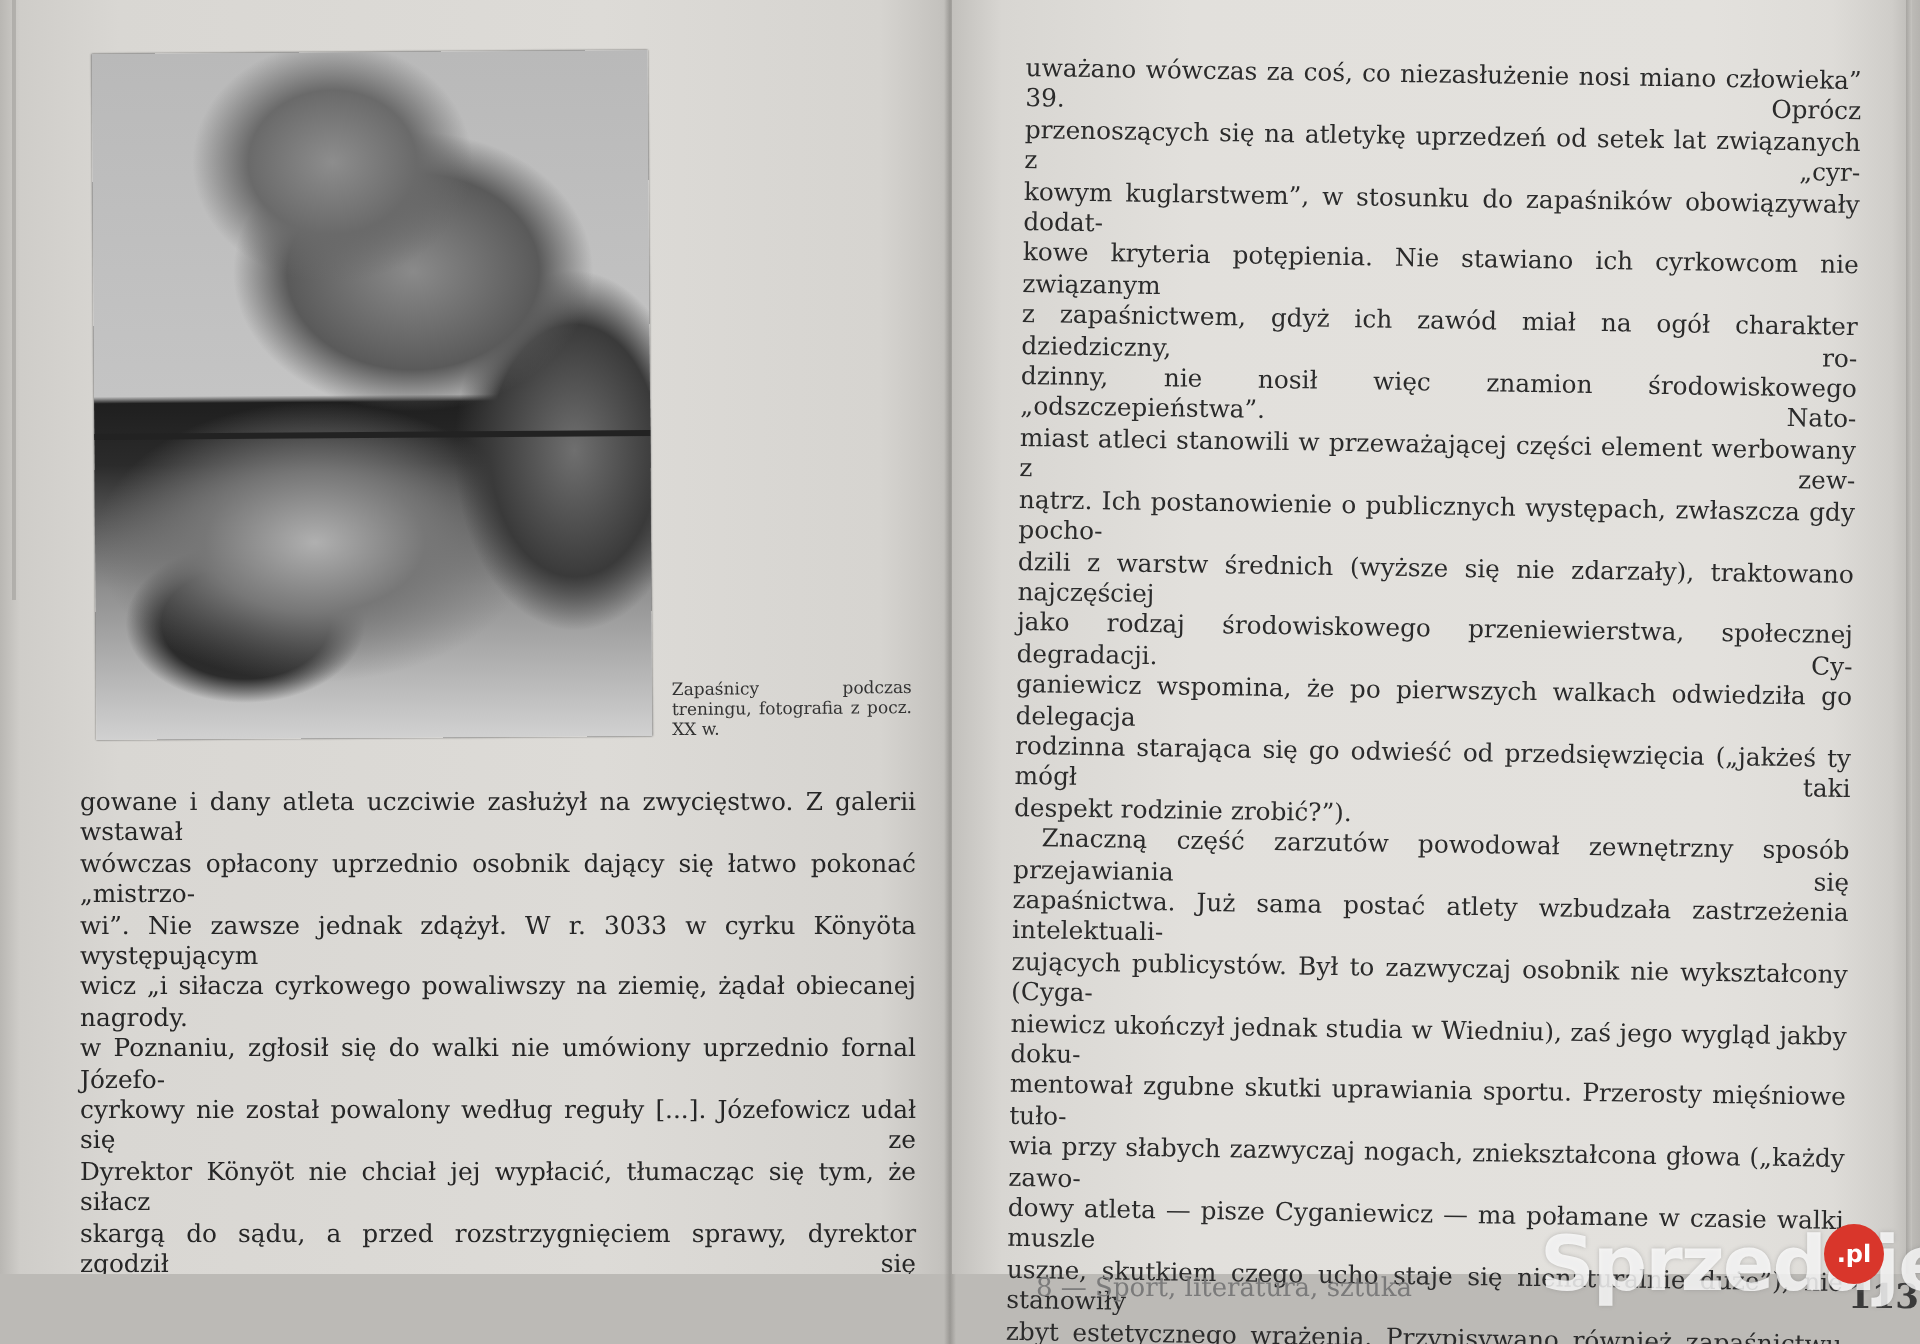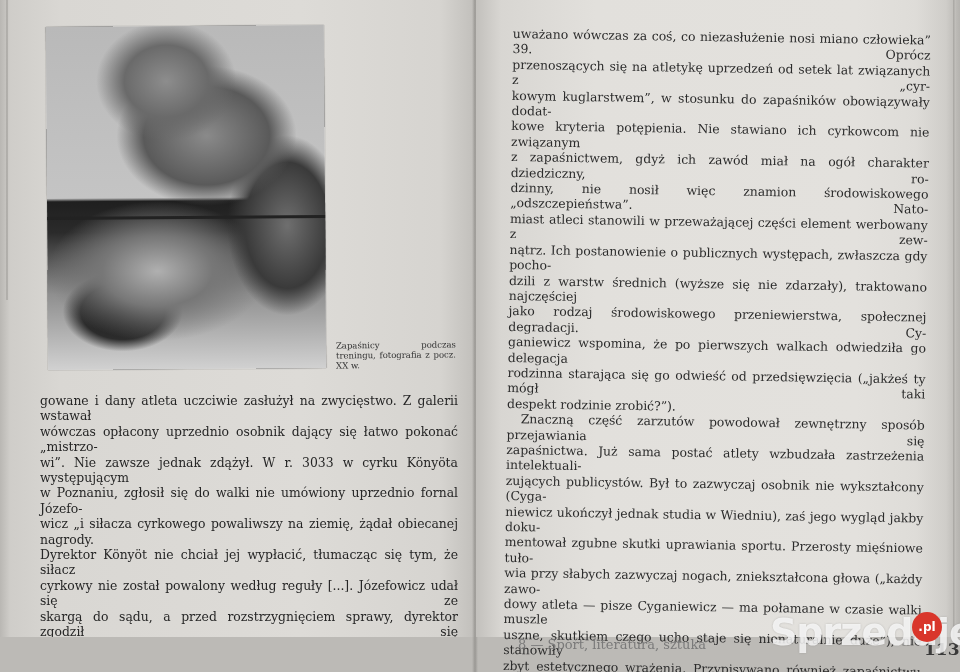--- a/index.html
+++ b/index.html
@@ -80,24 +80,24 @@
     <div class="photo" title="Two wrestlers grappling on a mat, black-and-white photograph">
       <div class="wall-line"></div>
     </div>
     <div class="caption">Zapaśnicy podczas treningu, fotografia z pocz. XX w.</div>
 
     <div class="text-block left-text">
       <div>
           <p>gowane i dany atleta uczciwie zasłużył na zwycięstwo. Z galerii wstawał</p>
           <p>wówczas opłacony uprzednio osobnik dający się łatwo pokonać „mistrzo-</p>
           <p>wi”. Nie zawsze jednak zdążył. W r. 3033 w cyrku Könyöta występującym</p>
+          <p>wicz „i siłacza cyrkowego powaliwszy na ziemię, żądał obiecanej nagrody.</p>
           <p>w Poznaniu, zgłosił się do walki nie umówiony uprzednio fornal Józefo-</p>
-          <p>wicz „i siłacza cyrkowego powaliwszy na ziemię, żądał obiecanej nagrody.</p>
+          <p>cyrkowy nie został powalony według reguły [...]. Józefowicz udał się ze</p>
           <p>Dyrektor Könyöt nie chciał jej wypłacić, tłumacząc się tym, że siłacz</p>
-          <p>cyrkowy nie został powalony według reguły [...]. Józefowicz udał się ze</p>
           <p>skargą do sądu, a przed rozstrzygnięciem sprawy, dyrektor zgodził się</p>
           <p>[...] na zapłacenie [...] 30 marek i na poniesienie kosztów w tej sprawie</p>
           <p class="last">powstałych” 37.</p>
         </div>
 
     </div>
 
     <div class="folio folio-left">112</div>
   </div>
 

